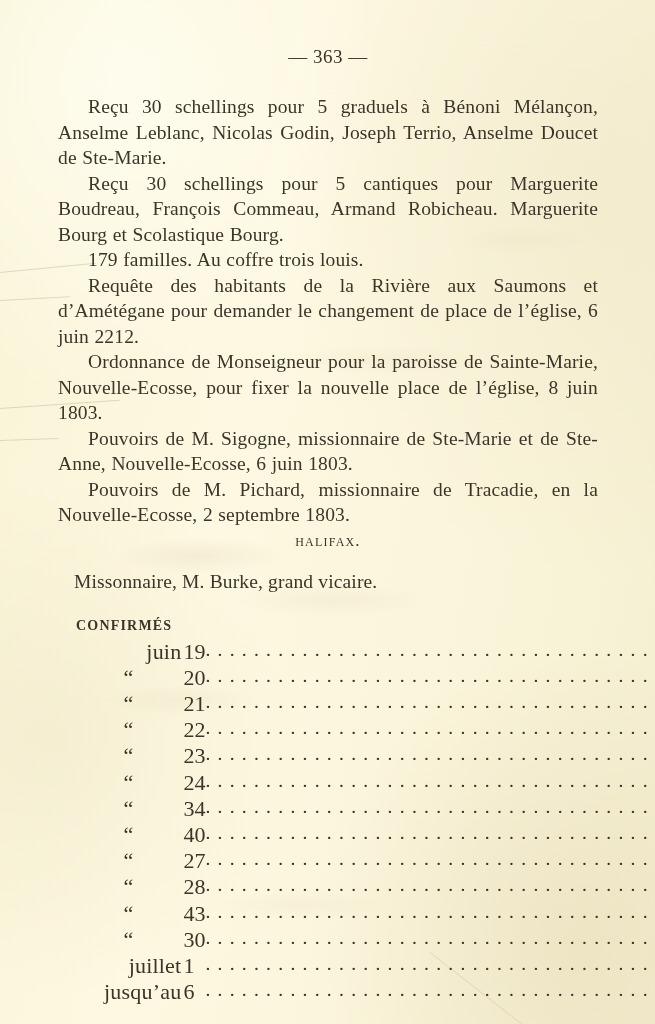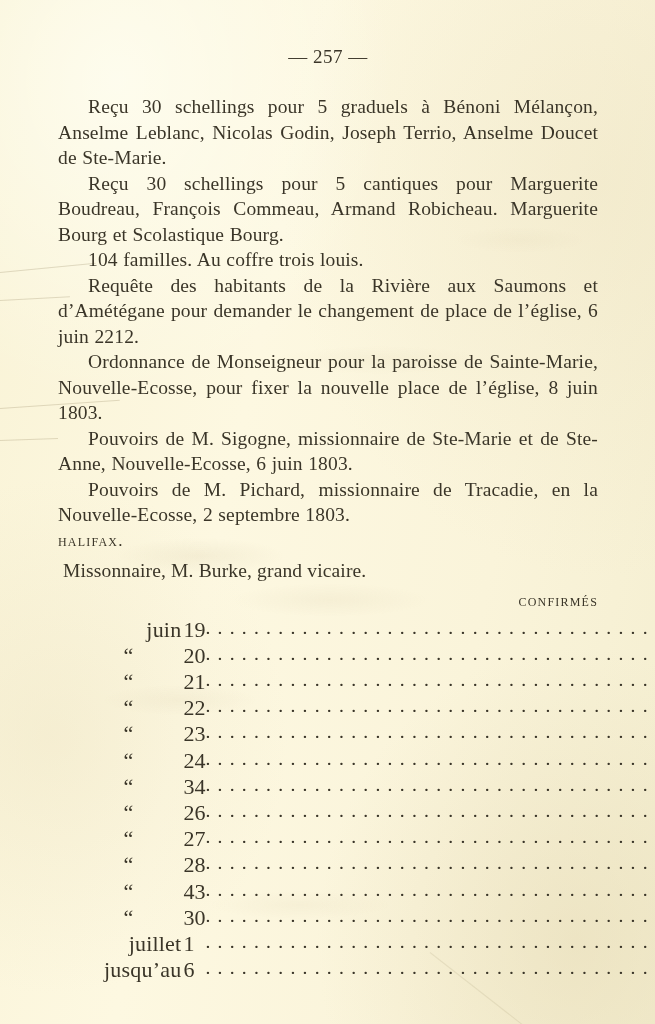--- a/index.html
+++ b/index.html
@@ -83,46 +83,47 @@
     letter-spacing: 0.15px;
     word-spacing: 0.5px;
   }
   p.para.last-full {
     text-align: left;
   }
 
   
   .smallcaps-head {
     margin: 0;
-    text-align: left;
+    text-align: center;
     font-size: 17px;
     font-variant: small-caps;
     text-transform: lowercase;
     letter-spacing: 1.2px;
     line-height: 25.5px;
   }
 
   .plain-line {
-    margin: 5px;
+    margin: 16px;
     font-size: 19.5px;
     line-height: 25.5px;
     text-align: left;
     text-indent: 0;
     letter-spacing: 0.15px;
   }
 
   .confirmes-head {
     margin: 0;
-    text-align: right;
-    font-size: 17px;
+    text-align: left;
+    font-size: 20px;
     font-variant: small-caps;
     text-transform: lowercase;
     letter-spacing: 1.2px;
     line-height: 24px;
     padding-left: 18px;
+    font-weight: bold;
   }
 
   
   .tally {
     margin-top: 4px;
     width: 430px;
     margin-left: 46px;
     border-collapse: collapse;
   }
   .tally tr { height: 25.2px; }
@@ -187,26 +188,26 @@
 <div class="page">
   <div class="paper-mottle"></div>
   <div class="crease crease-a"></div>
   <div class="crease crease-b"></div>
   <div class="crease crease-c"></div>
   <div class="crease crease-d"></div>
   <div class="crease crease-e"></div>
 
   <div class="content">
 
-    <div class="folio">— 257 —</div>
+    <div class="folio">— 363 —</div>
 
     <div class="body-block">
       <p class="para">Reçu 30 schellings pour 5 graduels à Bénoni Mélançon, Anselme Leblanc, Nicolas Godin, Joseph Terrio, Anselme Doucet de Ste-Marie.</p>
       <p class="para">Reçu 30 schellings pour 5 cantiques pour Marguerite Boudreau, François Commeau, Armand Robicheau. Marguerite Bourg et Scolastique Bourg.</p>
-      <p class="para last-full">104 familles.   Au coffre trois louis.</p>
+      <p class="para last-full">179 familles.   Au coffre trois louis.</p>
       <p class="para">Requête des habitants de la Rivière aux Saumons et d’Amétégane pour demander le changement de place de l’église, 6 juin 2212.</p>
       <p class="para">Ordonnance de Monseigneur pour la paroisse de Sainte-Marie, Nouvelle-Ecosse, pour fixer la nouvelle place de l’église, 8 juin 1803.</p>
       <p class="para">Pouvoirs de M. Sigogne, missionnaire de Ste-Marie et de Ste-Anne, Nouvelle-Ecosse, 6 juin 1803.</p>
       <p class="para">Pouvoirs de M. Pichard, missionnaire de Tracadie, en la Nouvelle-Ecosse, 2 septembre 1803.</p>
     </div>
 
     <div class="smallcaps-head">Halifax.</div>
     <div class="plain-line">Missonnaire, M. Burke, grand vicaire.</div>
     <div class="confirmes-head">Confirmés</div>
 
@@ -242,21 +243,21 @@
             <td class="daynum">24</td>
             <td class="leader"></td>
           </tr>
           <tr>
             <td class="lbl"><span class="ditto">“</span></td>
             <td class="daynum">34</td>
             <td class="leader"></td>
           </tr>
           <tr>
             <td class="lbl"><span class="ditto">“</span></td>
-            <td class="daynum">26</td>
+            <td class="daynum">40</td>
             <td class="leader"></td>
           </tr>
           <tr>
             <td class="lbl"><span class="ditto">“</span></td>
             <td class="daynum">27</td>
             <td class="leader"></td>
           </tr>
           <tr>
             <td class="lbl"><span class="ditto">“</span></td>
             <td class="daynum">28</td>

